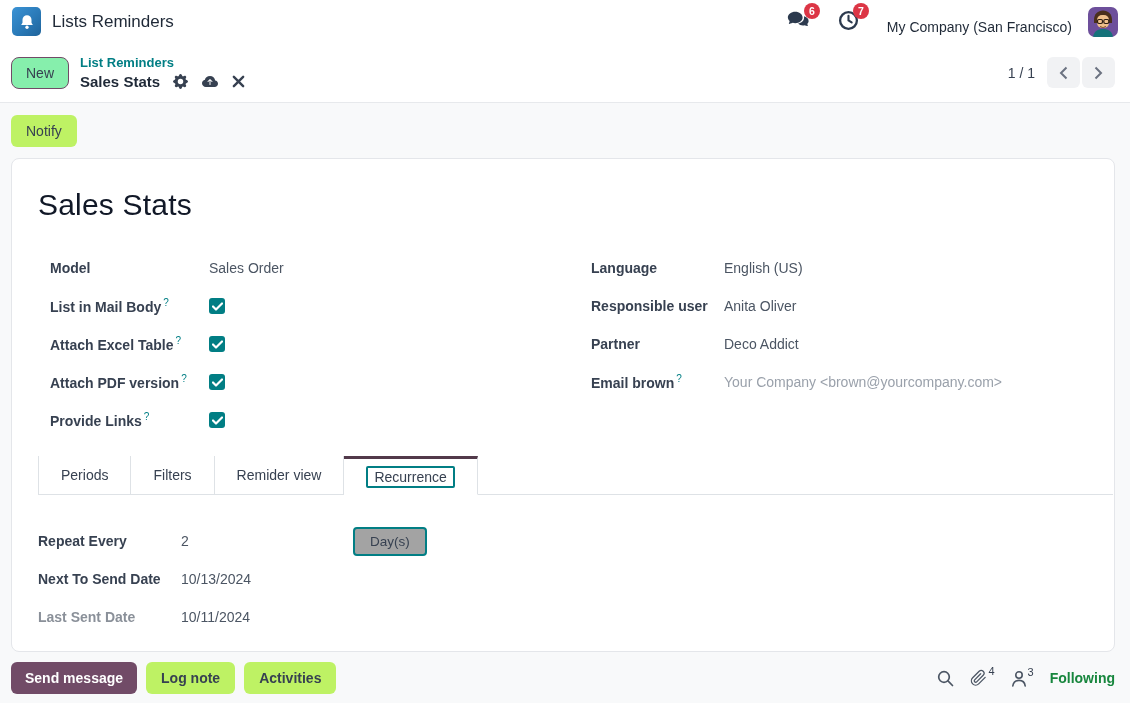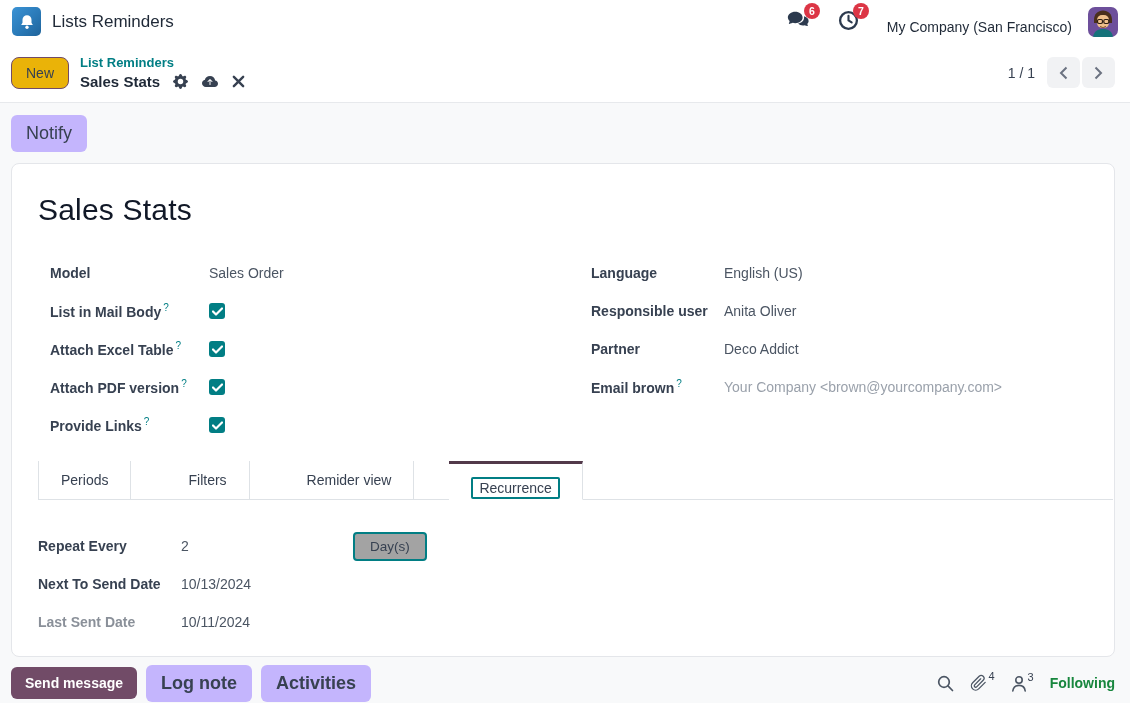--- a/index.html
+++ b/index.html
@@ -30,42 +30,42 @@
   }
   .company-name { font-size:14px; color:#1f2937; margin-right:16px;margin-top:11px; }
   .avatar { width:30px; height:30px; border-radius:7px; overflow:hidden; display:block; }
 
   
   .crumb-bar {
     height:60px; background:#fff; display:flex; align-items:center;
     padding:0 15px 0 11px; border-bottom:1px solid #e7e9ec;
   }
   .btn-new {
-    background:#eab308; border:1px solid #714b67; color:#374151;
+    background:#86efac; border:1px solid #714b67; color:#374151;
     padding:7px 14px; border-radius:8px; font-size:14px; cursor:pointer;
     font-family:inherit;
   }
   .crumb-stack { margin-left:11px; display:flex; flex-direction:column; justify-content:center; }
   .crumb-parent { color:#017e84; font-size:13px; font-weight:600; line-height:1.25; cursor:pointer; }
   .crumb-current-row { display:flex; align-items:center; gap:13px; margin-top:2px; }
   .crumb-current { font-size:15px; color:#1f2937; font-weight:600; }
   .crumb-icon { display:flex; align-items:center; cursor:pointer; }
   .pager { margin-left:auto; display:flex; align-items:center; gap:12px; }
   .pager-text { font-size:14px; color:#374151; }
   .pager-btns { display:flex; gap:2px; }
   .pager-btn {
     width:33px; height:31px; background:#f1f2f4; border:none; border-radius:6px;
     display:flex; align-items:center; justify-content:center; cursor:pointer;
   }
 
   
   .statusbar { padding:12px 15px 11px 11px; }
   .btn-gray {
-    background:#c4b5fd; border:none; color:#374151; padding:8px 15px;
-    border-radius:6px; font-size:18px; cursor:pointer; font-family:inherit;
+    background:#bef264; border:none; color:#374151; padding:8px 15px;
+    border-radius:6px; font-size:14px; cursor:pointer; font-family:inherit;
   }
 
   
   .sheet {
     margin:0 15px 0 11px; background:#fff; border:1px solid #e4e6ea;
     border-radius:8px; height:494px; padding:29px 0 0 26px; position:relative;
   }
   .sheet-title { font-size:30px; font-weight:400; color:#111827; margin-bottom:27px; letter-spacing:.2px; }
   .fields-grid { display:grid; grid-template-columns:541px 1fr;margin-left:12px; }
   .frow { display:flex; align-items:center; height:38px; }
@@ -75,28 +75,28 @@
   .muted-label { color:#8a9099; }
   .sup-help { color:#017e84; font-size:10px; vertical-align:super; margin-left:2px; font-weight:400; cursor:pointer; }
   .fvalue { color:#4b5563; font-size:14px; }
   .fvalue-placeholder { color:#9aa1ab; }
   .checkbox {
     width:16px; height:16px; background:#017e84; border-radius:3px;
     display:flex; align-items:center; justify-content:center; cursor:pointer;
   }
 
   
-  .tabs { display:flex; margin-top:17px; border-bottom:1px solid #dee2e6; margin-right:1px; height:39px;gap:35px; }
+  .tabs { display:flex; margin-top:17px; border-bottom:1px solid #dee2e6; margin-right:1px; height:39px; }
   .tab {
     padding:0 22px; display:flex; align-items:center; font-size:14px;
     color:#374151; border-right:1px solid #dee2e6; cursor:pointer; background:#fff;
   }
   .tab:first-child { border-left:1px solid #dee2e6; }
   .tab.active {
-    border-top:3px solid #52394a; margin-bottom:-1px; border-bottom:1px solid #fff;align-items:flex-end;
+    border-top:3px solid #52394a; margin-bottom:-1px; border-bottom:1px solid #fff;
   }
   .tab.active .tab-label-focus {
     border:2px solid #017e84; border-radius:2px; padding:1px 6px;
   }
   .tab-pane { padding-top:27px; }
   .unit-btn {
     background:#a3a3a3; border:2px solid #017e84; border-radius:4px; color:#374151;
     font-size:13.5px; padding:5px 15px; cursor:pointer; font-family:inherit;text-align:center;
   }
   .rec-value { width:172px; flex-shrink:0; color:#4b5563; font-size:14px; }

